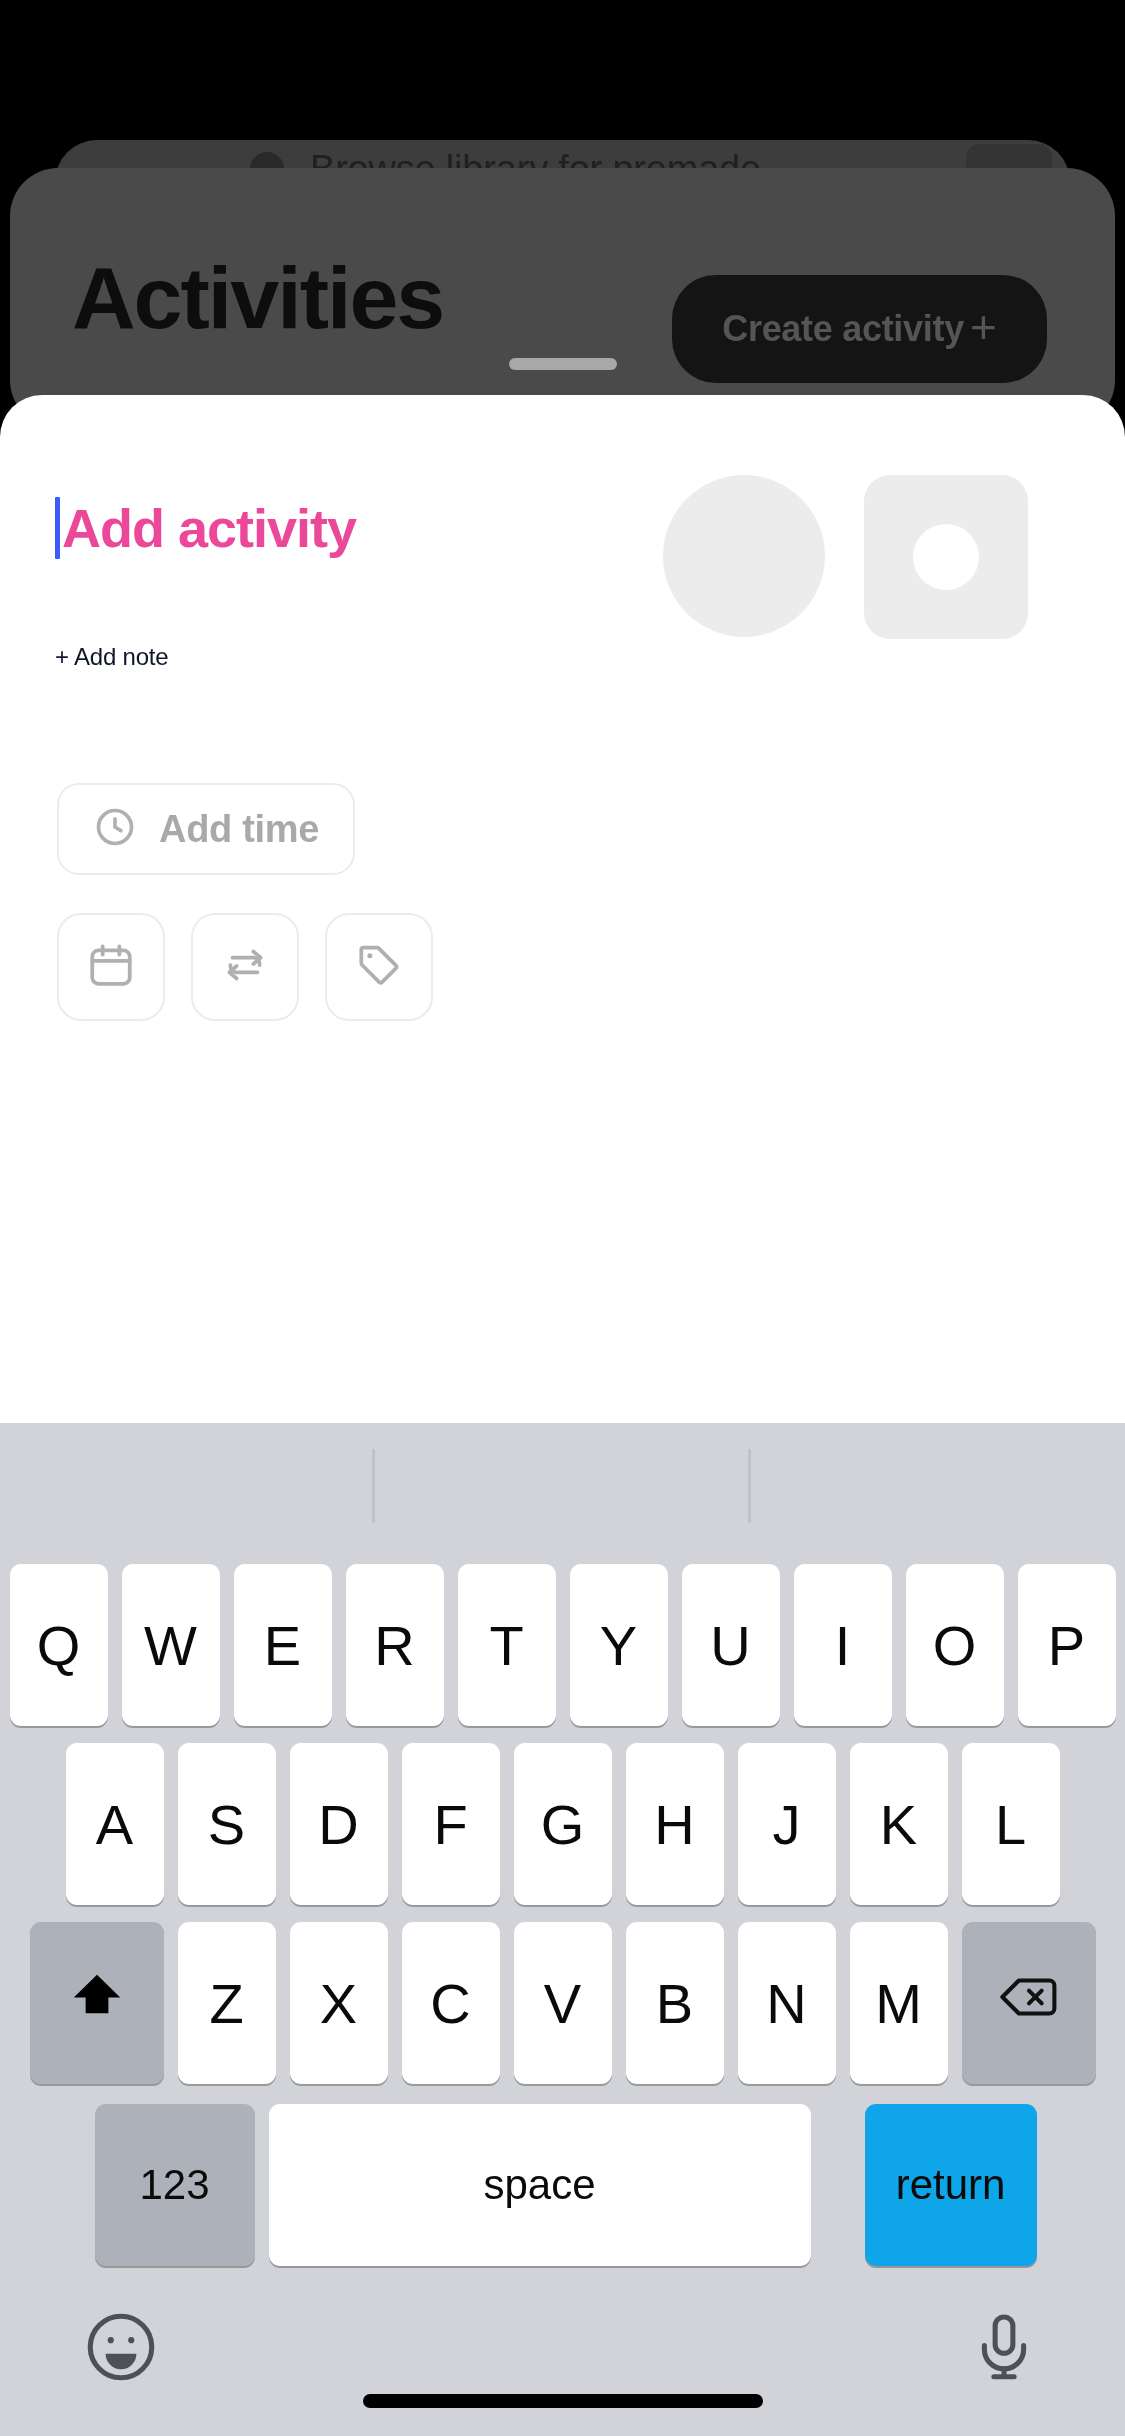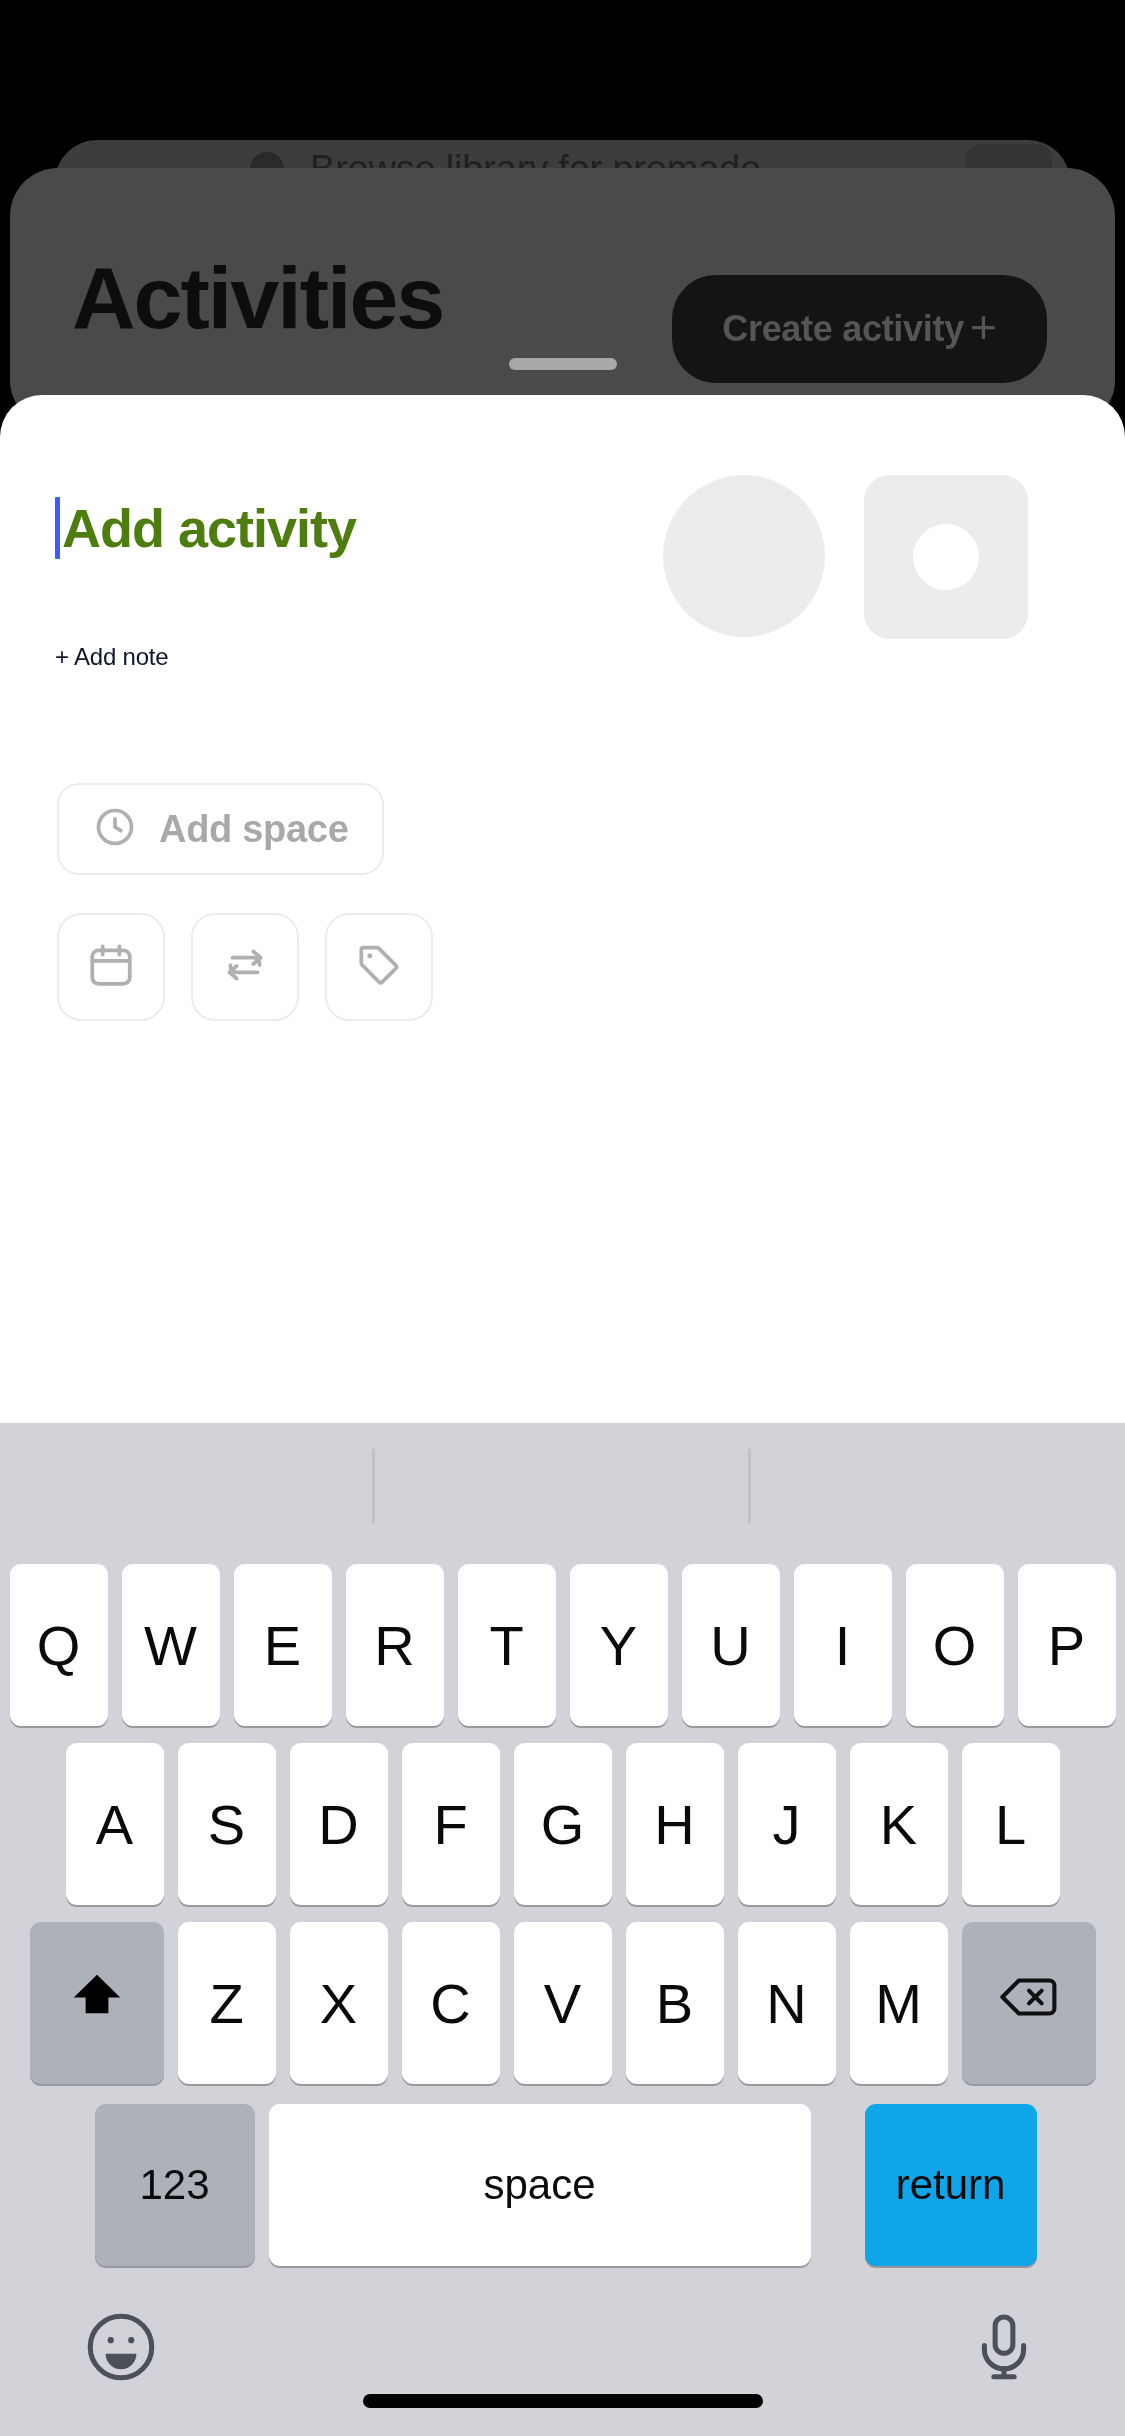--- a/index.html
+++ b/index.html
@@ -60,21 +60,21 @@
     background:#fff; border-radius:42px 42px 0 0;
     z-index:5;
   }
 
   .title-row {
     position:absolute; left:55px; top:80px; right:55px; height:160px;
   }
   .title-input-wrap { position:absolute; left:0; top:22px; display:flex; align-items:center; }
   .caret { width:5px; height:62px; background:#3b5bfd; border-radius:1px; }
   .title-placeholder {
-    font-size:54px; font-weight:700; color:#4d7c0f; letter-spacing:-1px;
+    font-size:54px; font-weight:700; color:#ec4899; letter-spacing:-1px;
     margin-left:2px;
   }
 
   .avatar-circle {
     position:absolute; right:245px; top:0px; width:162px; height:162px;
     border-radius:50%; background:#ececec;
   }
   .icon-square {
     position:absolute; right:42px; top:0px; width:164px; height:164px;
     border-radius:26px; background:#ececec;
@@ -199,21 +199,21 @@
 
     <div class="add-note">+ Add note</div>
 
     <div class="add-time-chip">
       <span>
         <svg width="44" height="44" viewBox="0 0 24 24" fill="none" stroke="#b0b0b0" stroke-width="2" stroke-linecap="round" stroke-linejoin="round">
           <circle cx="12" cy="12" r="9"></circle>
             <path d="M12 7.5V12l3.2 2"></path>
         </svg>
       </span>
-      <span class="lbl">Add space</span>
+      <span class="lbl">Add time</span>
     </div>
 
     <div class="icon-row">
       <div class="icon-btn">
         <span>
           <svg width="50" height="50" viewBox="0 0 24 24" fill="none" stroke="#b0b0b0" stroke-width="1.8" stroke-linecap="round" stroke-linejoin="round">
             <rect x="3" y="5" width="18" height="16" rx="3"></rect>
             <path d="M3 10h18M8 3v4M16 3v4"></path>
           </svg>
         </span>

